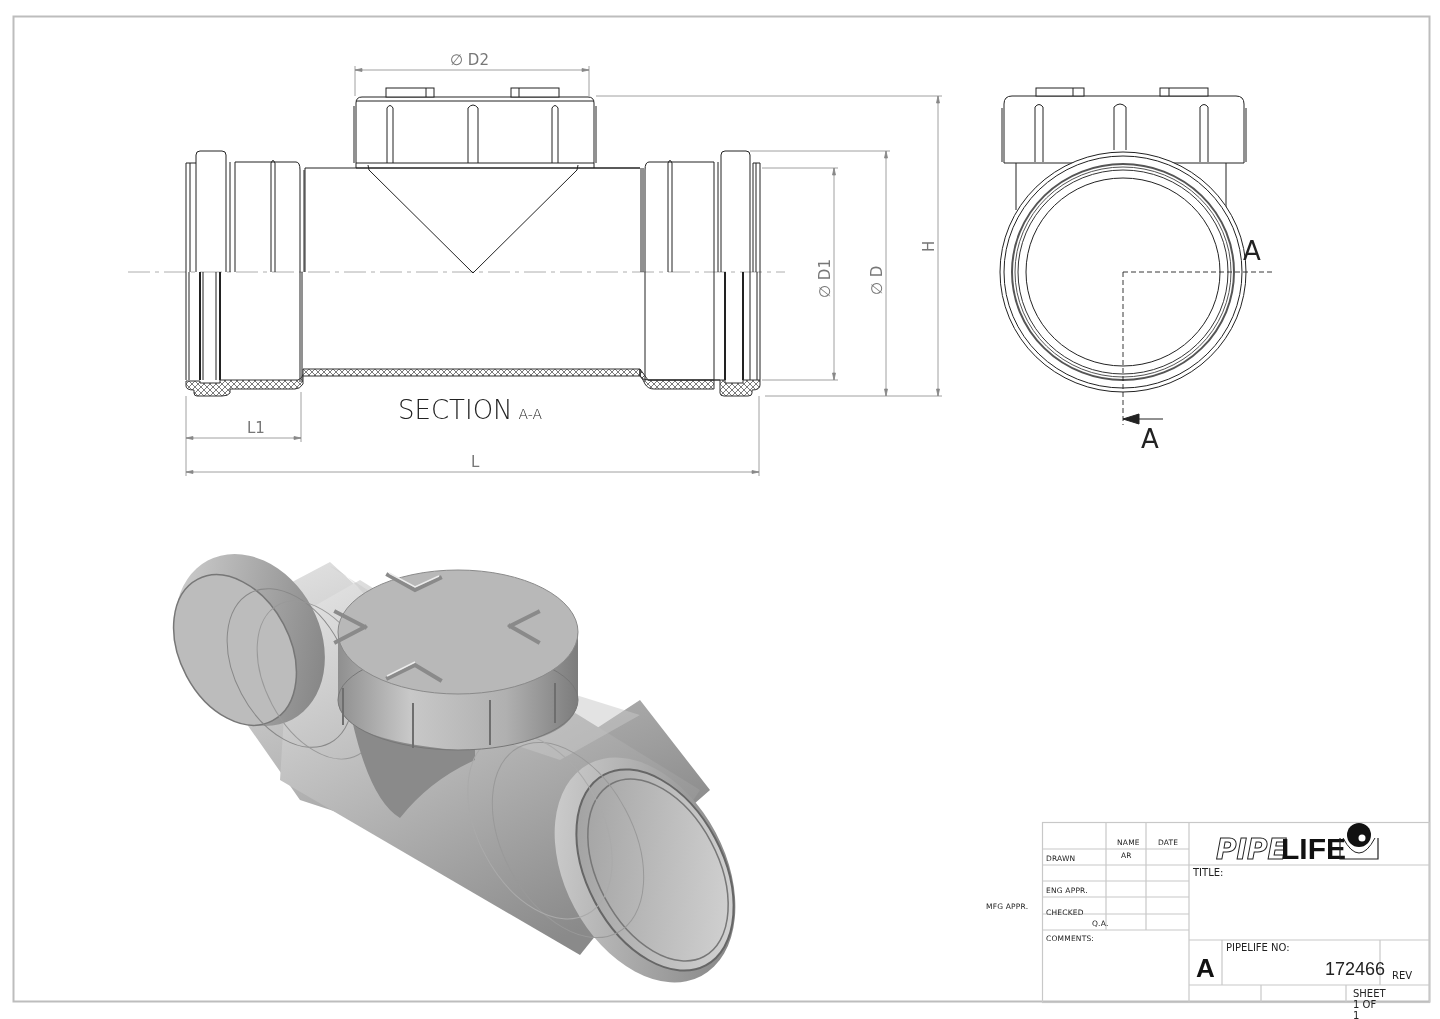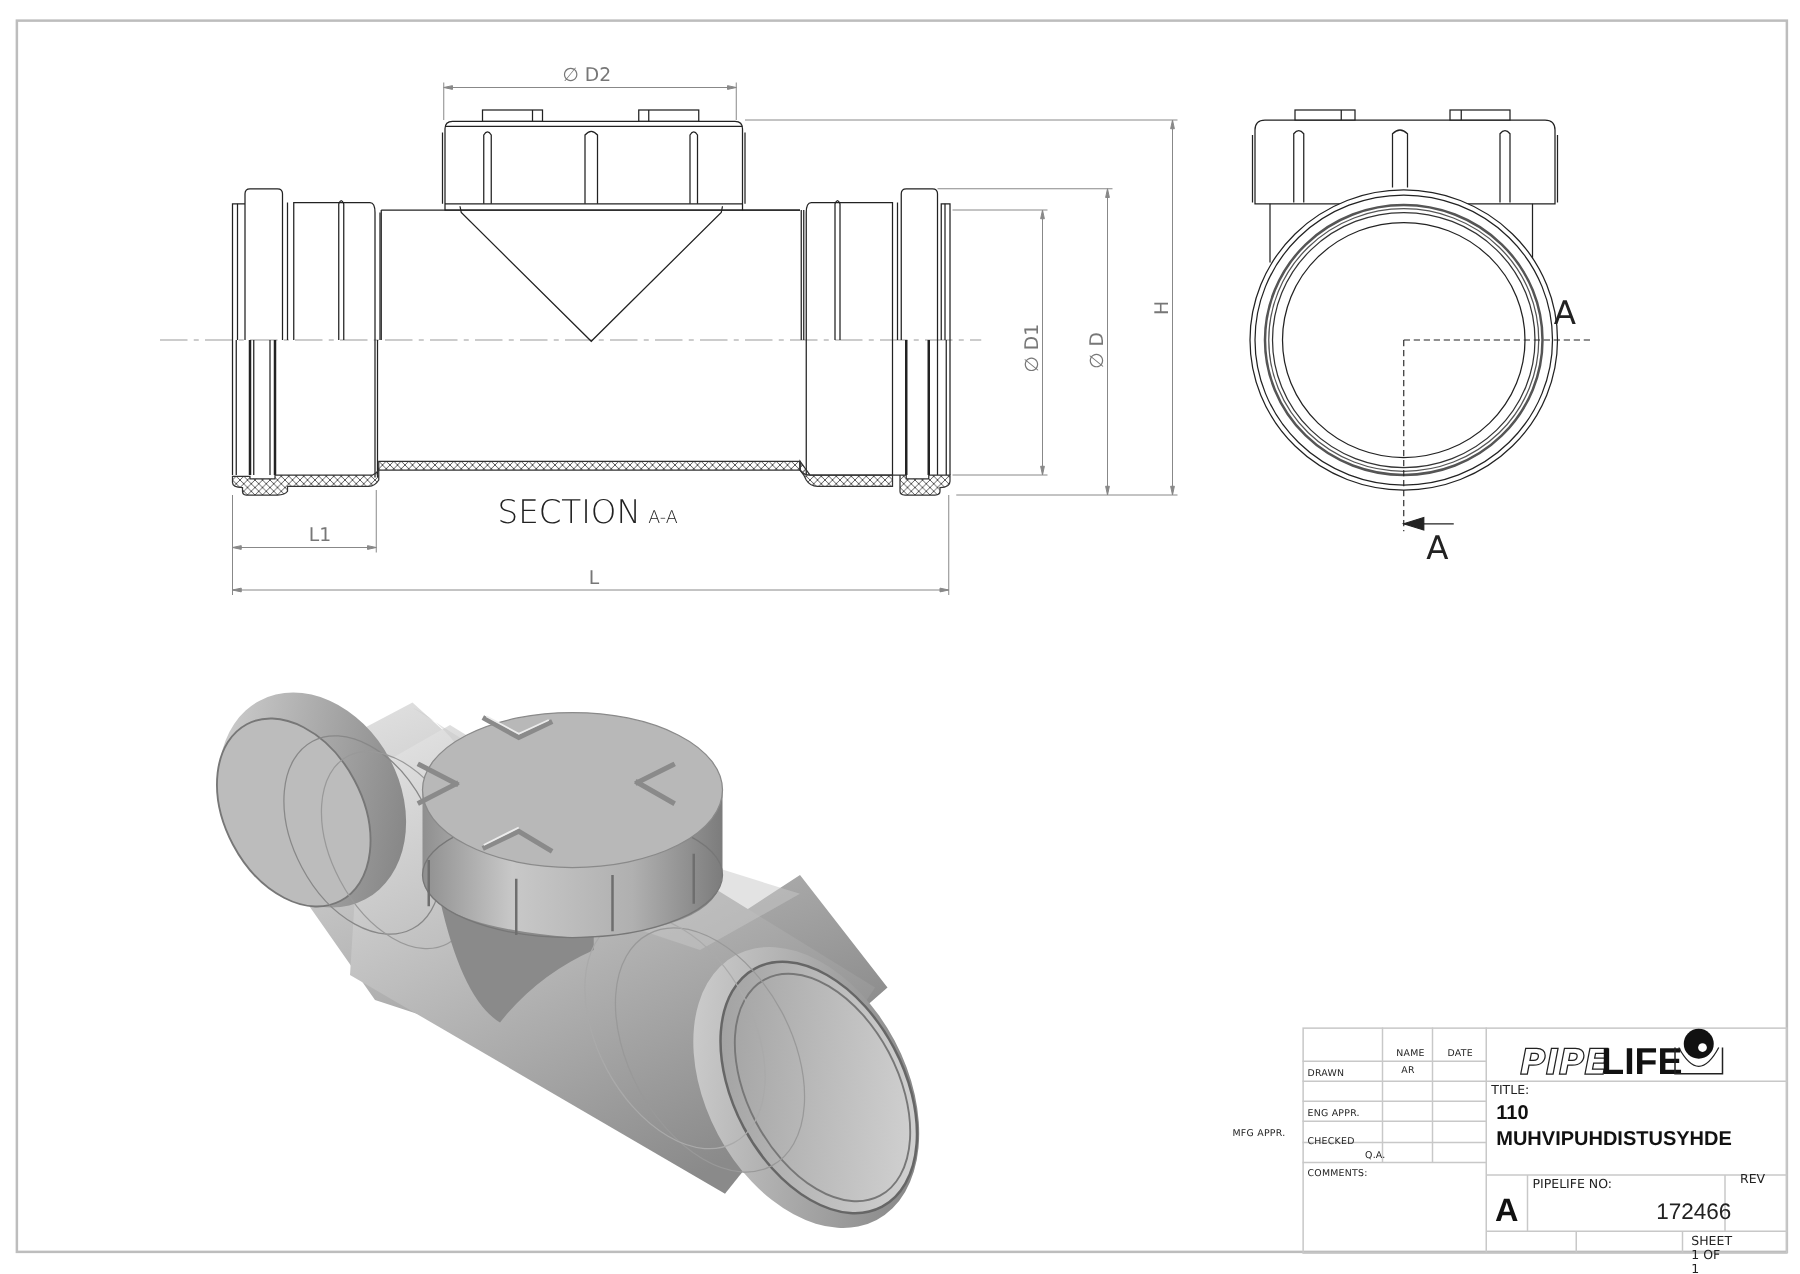--- a/index.html
+++ b/index.html
@@ -272,25 +272,21 @@
 
 <div class="tb tb-small" style="left:1046px;top:854px;">DRAWN</div>
 <div class="tb tb-small" style="left:1121px;top:851px;">AR</div>
 <div class="tb tb-small" style="left:1046px;top:908px;">CHECKED</div>
 <div class="tb tb-small" style="left:1046px;top:886px;">ENG APPR.</div>
 <div class="tb tb-small" style="left:986px;top:902px;">MFG APPR.</div>
 <div class="tb tb-small" style="left:1046px;top:919px;padding-left:46px;">Q.A.</div>
 <div class="tb tb-small" style="left:1046px;top:934px;">COMMENTS:</div>
 
 <div class="tb tb-label" style="left:1193px;top:867px;">TITLE:</div>
-<div class="title-main">
-  <div>110</div>
-  <div>MUHVIPUHDISTUSYHDE</div>
-</div>
 
 <div class="tb tb-label" style="left:1195px;top:990px;margin-top:32px;">SIZE</div>
 <div class="sizeA">A</div>
 <div class="tb tb-label" style="left:1226px;top:942px;">PIPELIFE NO:</div>
 <div class="docno">172466</div>
-<div class="tb tb-label" style="left:1392px;top:938px;text-align:center;">REV</div>
+<div class="tb tb-label" style="left:1392px;top:970px;text-align:center;">REV</div>
 <div class="tb tb-label" style="left:1353px;top:988px;">SHEET 1 OF 1</div>
 
 </div>
 
 </body></html>

